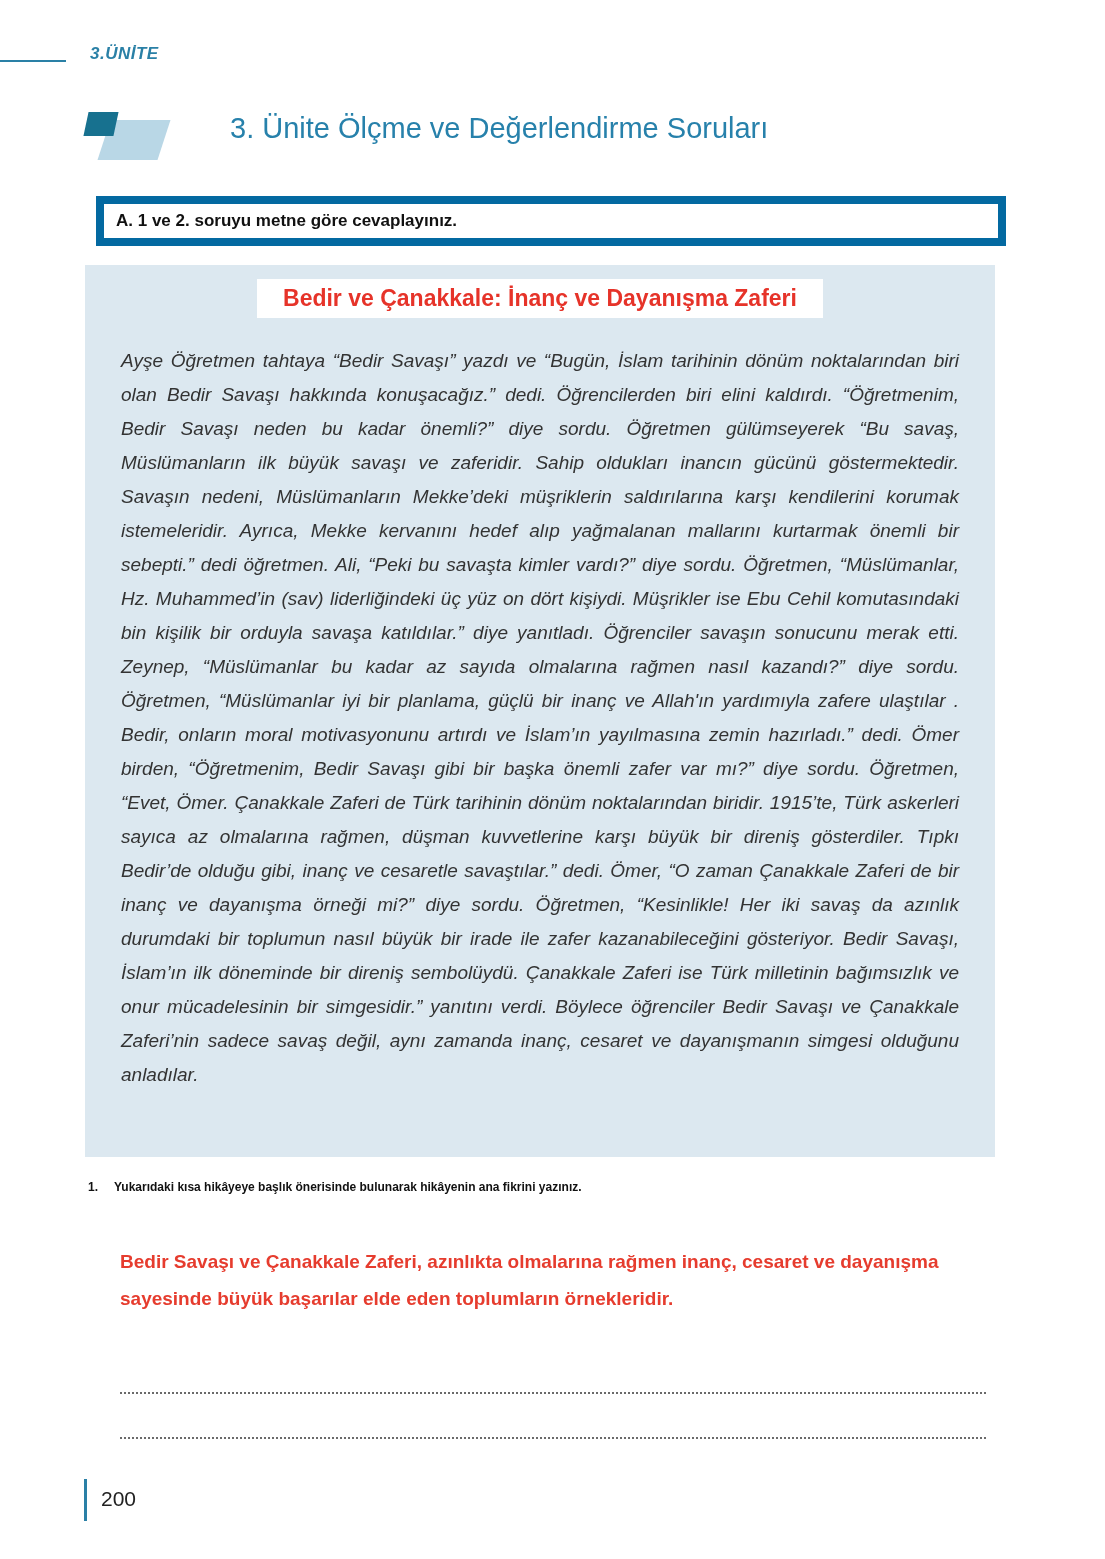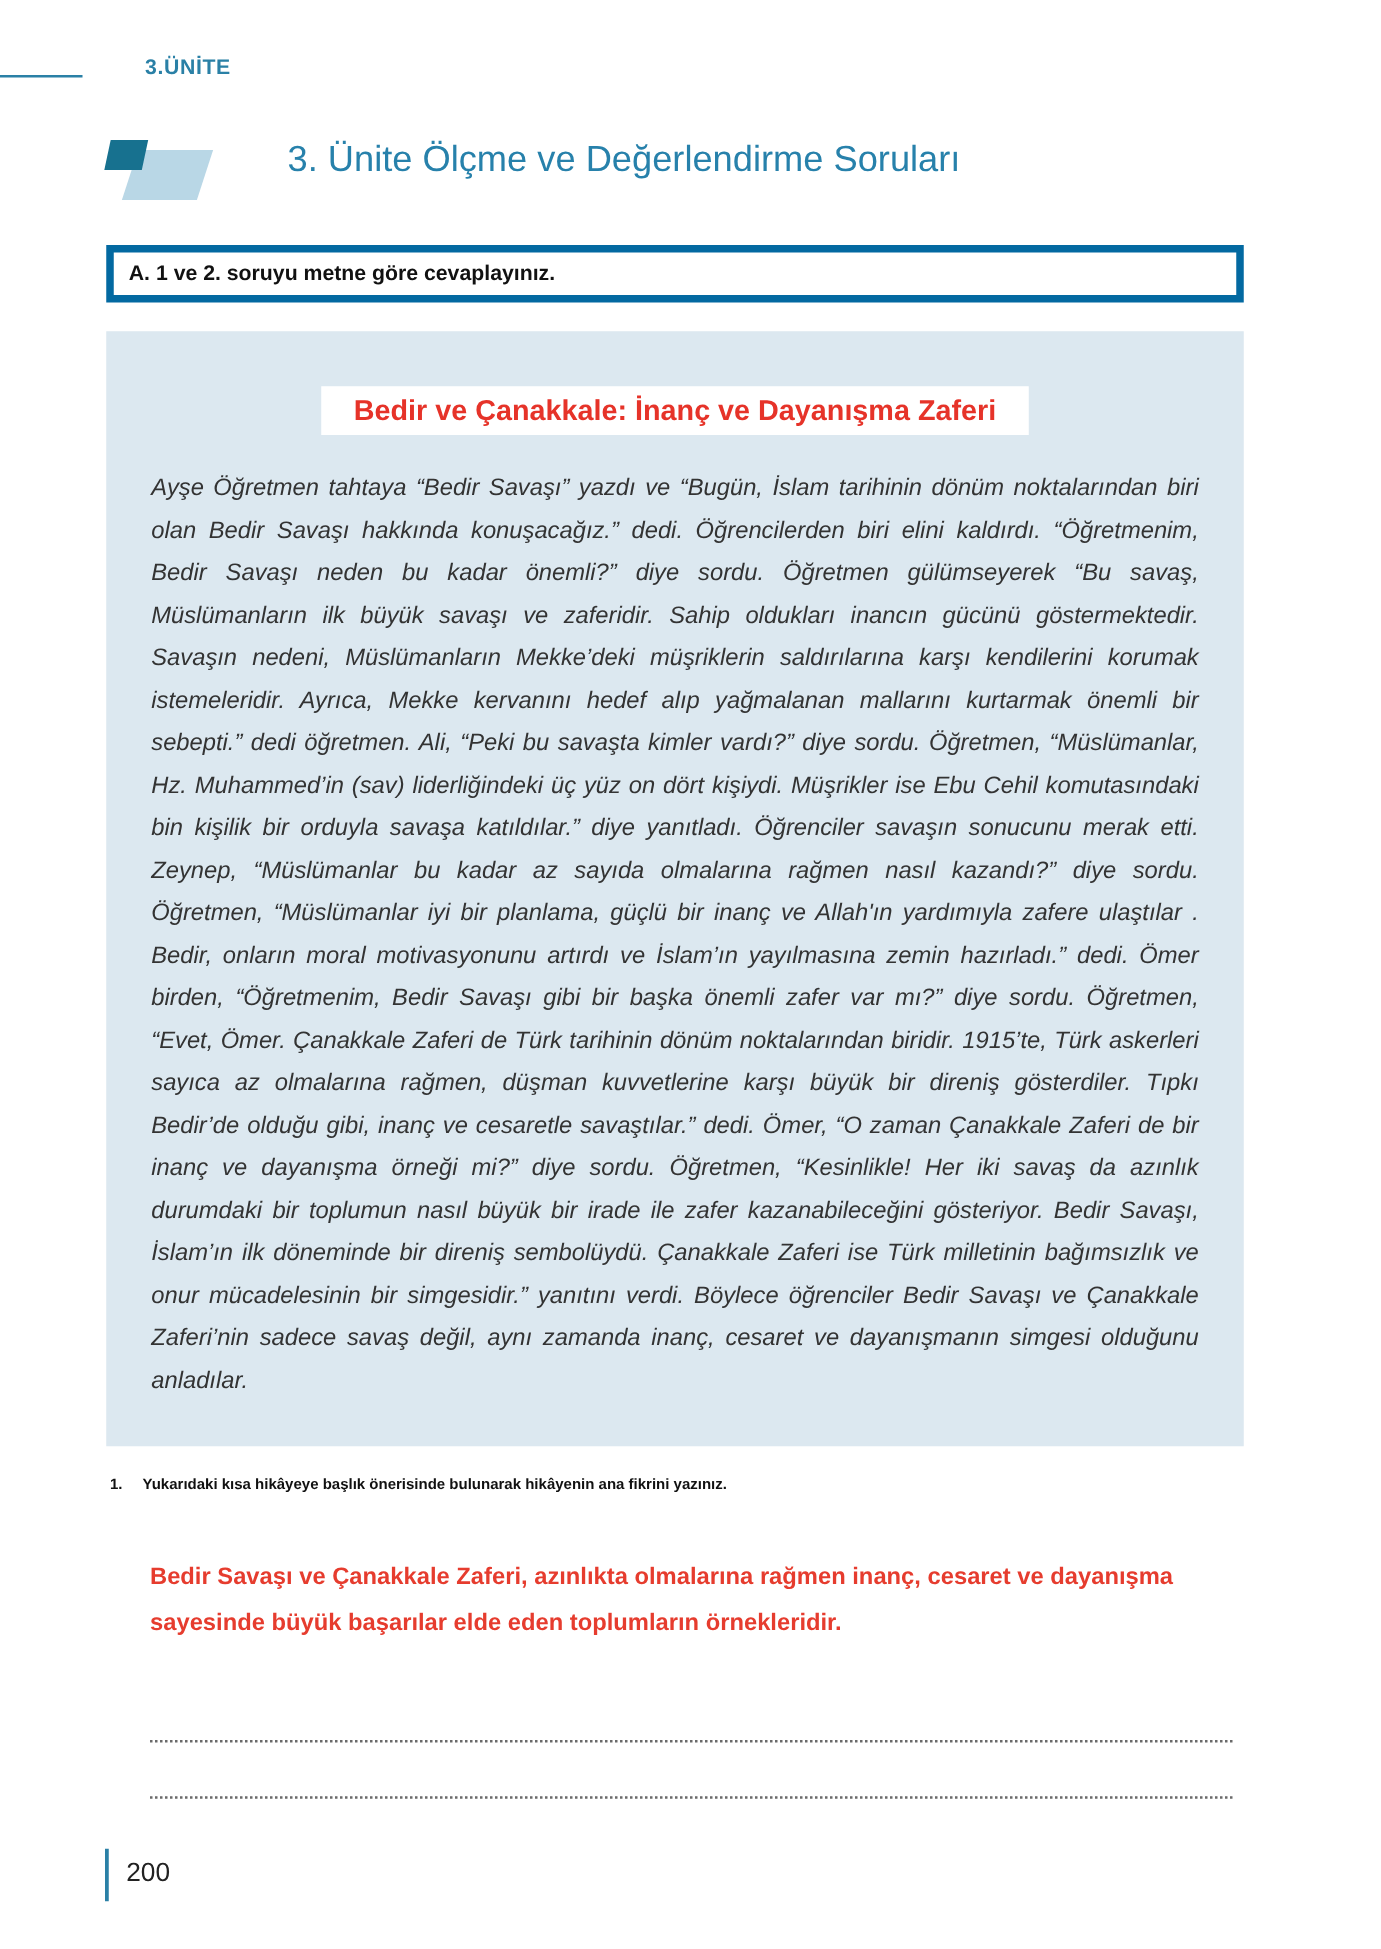--- a/index.html
+++ b/index.html
@@ -9,53 +9,52 @@
     position: relative;
     font-family: "Liberation Sans", sans-serif;
     color: #222;
     overflow: hidden;
   }
 
   
   .unit-line { position: absolute; left: 0; top: 60px; width: 66px; height: 2px; background: #2a80a6; }
   .unit-label {
     position: absolute; left: 90px; top: 44px;
-    font-weight: bold; font-size: 17px; color: #2a80a6;
+    font-style: italic; font-weight: bold; font-size: 17px; color: #2a80a6;
     letter-spacing: 0.5px;
-    margin-left: 26px;
   }
 
   
   .deco-light {
     position: absolute; left: 104px; top: 120px; width: 60px; height: 40px;
     background: #b9d7e6; transform: skewX(-18deg);
   }
   .deco-dark {
     position: absolute; left: 86px; top: 112px; width: 30px; height: 24px;
     background: #17718f; transform: skewX(-12deg);
   }
   .page-title {
     position: absolute; left: 230px; top: 112px;
     font-size: 29px; font-weight: 400; color: #2781ab; text-align: right;
   }
 
   
   .section-box {
-    position: absolute; left: 85px; top: 196px; width: 910px;
-    border: 6px solid #0369a1;
+    position: absolute; left: 96px; top: 196px; width: 910px;
+    border: 8px solid #0369a1;
     padding: 7px 12px;
     font-weight: bold; font-size: 17px; color: #111;
     background: #fff;
   }
 
   
   .passage {
     position: absolute; left: 85px; top: 265px; width: 910px; height: 892px;
     background: #dce8f0;
-    padding: 44px 36px 20px 36px;
+    padding: 14px 36px 20px 36px;
   }
   .passage-title-row { text-align: center; margin-bottom: 26px; }
   .passage-title {
     display: inline-block;
     background: #ffffff;
     color: #e63329;
     font-weight: bold;
     font-size: 23px;
     padding: 6px 26px;
   }

